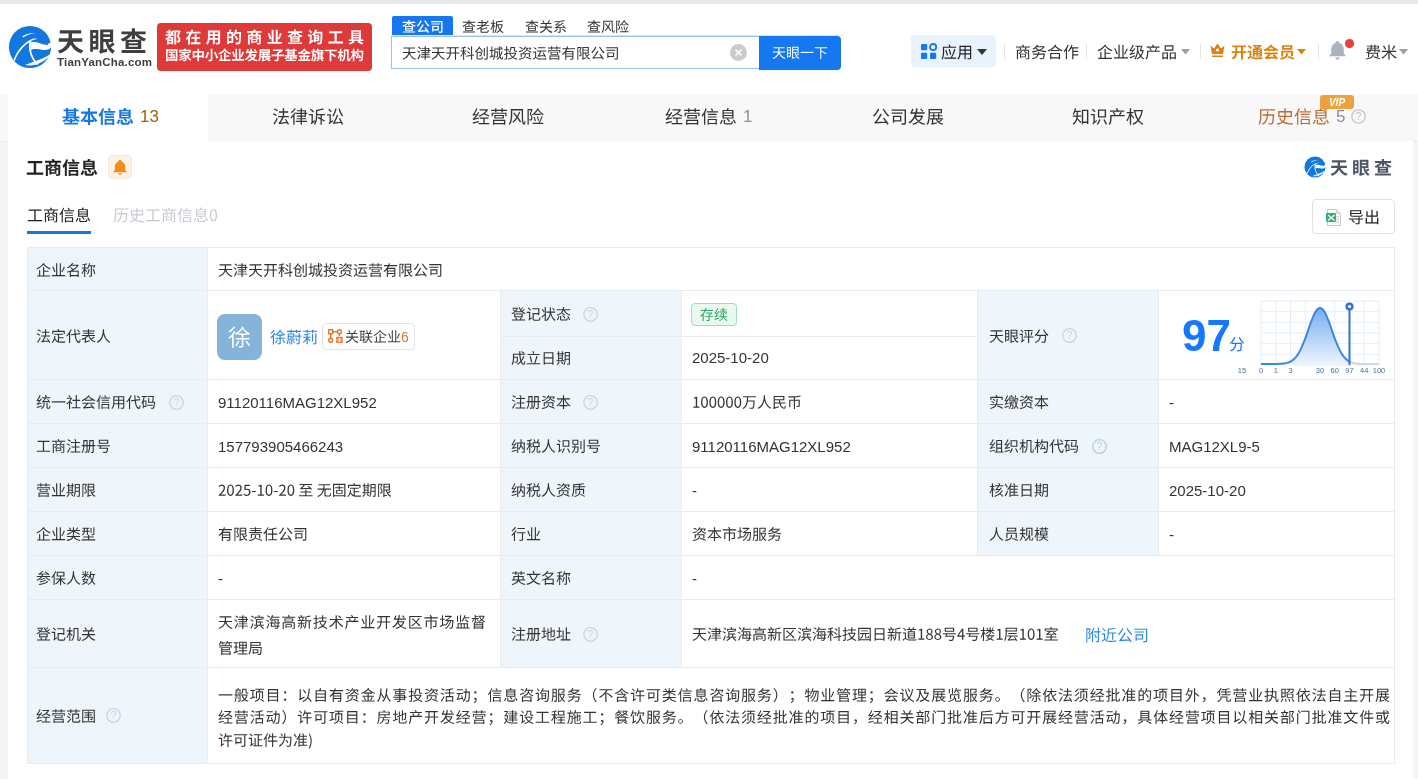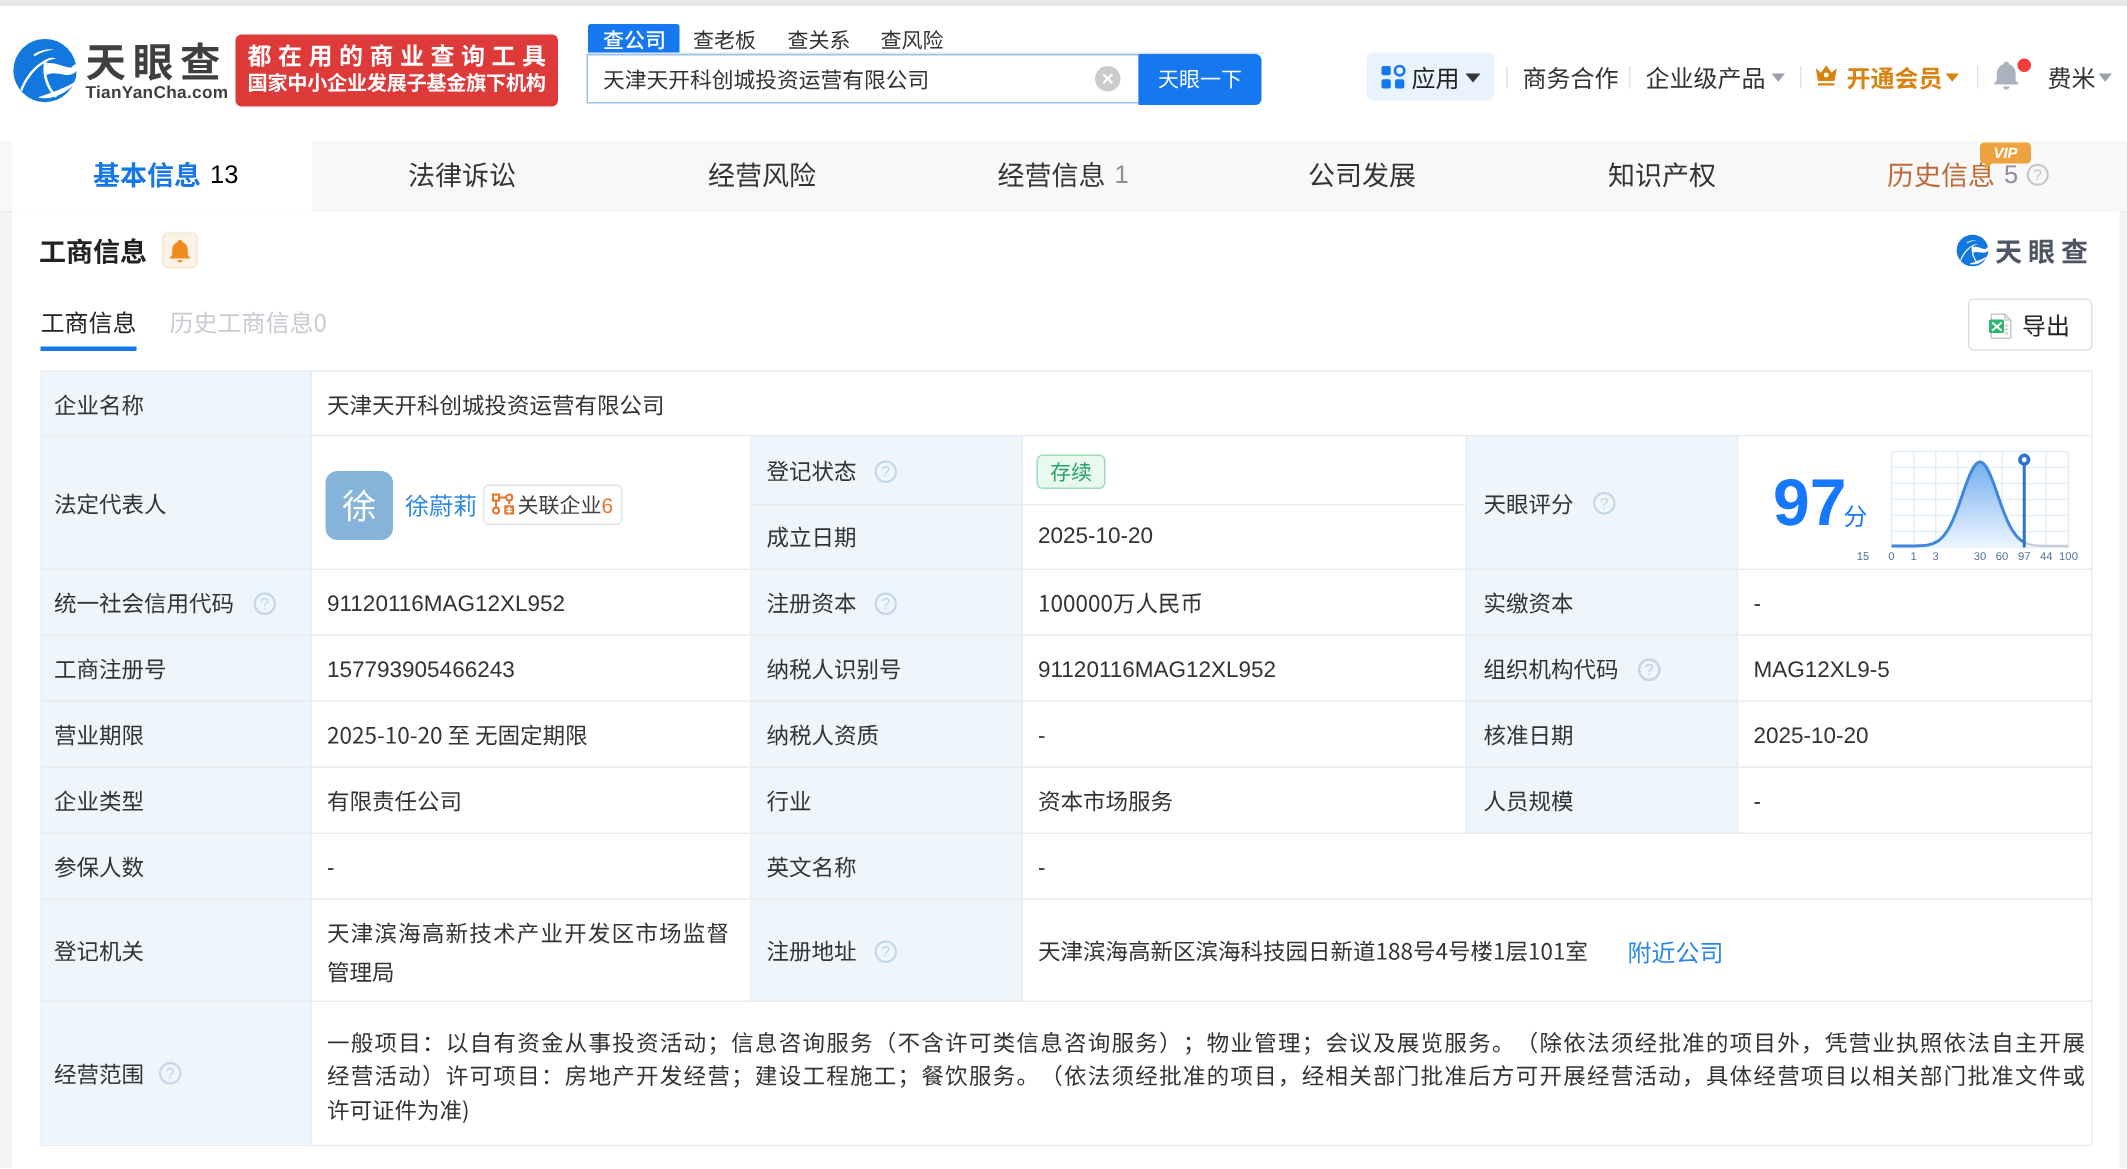--- a/index.html
+++ b/index.html
@@ -469,21 +469,21 @@
 <svg style="position:absolute;left:62.0px;top:103.0px;overflow:visible" width="72" height="27">
     <g transform="translate(0,20.38)">
       <g fill="#1678e8" transform="scale(0.018000,-0.018000)">
         <use href="#q20" x="0"></use>
         <use href="#q70" x="1000"></use>
         <use href="#q71" x="2000"></use>
         <use href="#q72" x="3000"></use>
       </g>
     </g>
   </svg>
-<div style="position:absolute;left:140px;top:105.0px;font-family:'Liberation Sans',sans-serif;font-size:17px;font-weight:normal;color:#000000;line-height:24px;letter-spacing:0.0px;white-space:nowrap;">13</div>
+<div style="position:absolute;left:140px;top:105.0px;font-family:'Liberation Sans',sans-serif;font-size:17px;font-weight:normal;color:#a16207;line-height:24px;letter-spacing:0.0px;white-space:nowrap;">13</div>
 <svg style="position:absolute;left:272.0px;top:103.0px;overflow:visible" width="72" height="27">
     <g transform="translate(0,20.38)">
       <g fill="#333" transform="scale(0.018000,-0.018000)">
         <use href="#q73" x="0"></use>
         <use href="#q74" x="1000"></use>
         <use href="#q75" x="2000"></use>
         <use href="#q76" x="3000"></use>
       </g>
     </g>
   </svg>

